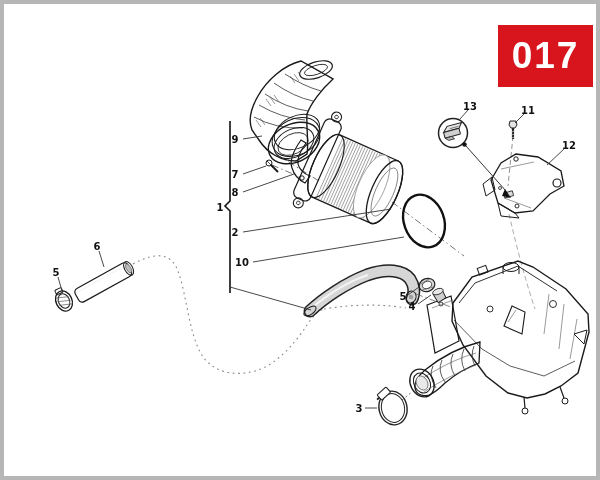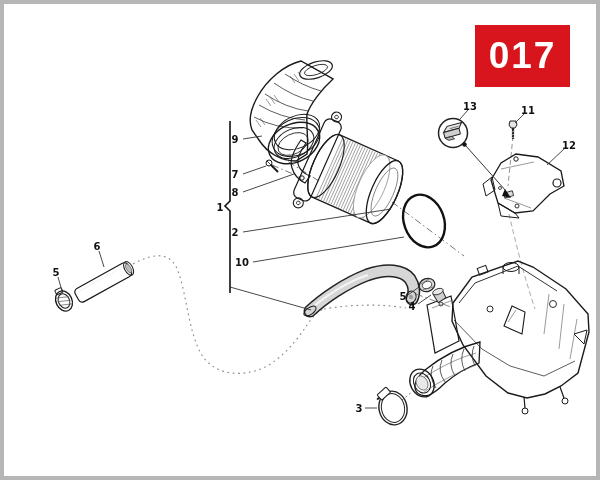--- a/index.html
+++ b/index.html
@@ -2,21 +2,21 @@
 <html><head>
 <meta charset="utf-8">
 <style>
   html,body{margin:0;padding:0;background:#fff;}
   .page{
     position:relative;width:600px;height:480px;box-sizing:border-box;
     border:4px solid #b6b6b6;background:#fff;overflow:hidden;
     font-family:"Liberation Sans",sans-serif;
   }
   .badge{
-    position:absolute;left:471px;top:21px;width:95px;height:62px;
+    position:absolute;left:494px;top:21px;width:95px;height:62px;
     display:flex;align-items:center;justify-content:center;
     color:#fff;font-weight:700;font-size:37px;letter-spacing:2px;
     font-family:"Liberation Sans",sans-serif;
   }
   svg{position:absolute;left:0;top:0;}
   .callout{font:700 10px "DejaVu Sans",sans-serif;fill:#111;
     text-anchor:middle;dominant-baseline:central;}
   .leader{stroke:#333;stroke-width:0.9;}
   .outline{stroke:#1a1a1a;fill:none;}
   .dashdot{stroke:#666;stroke-width:0.9;fill:none;stroke-dasharray:7 3 1.5 3;}

